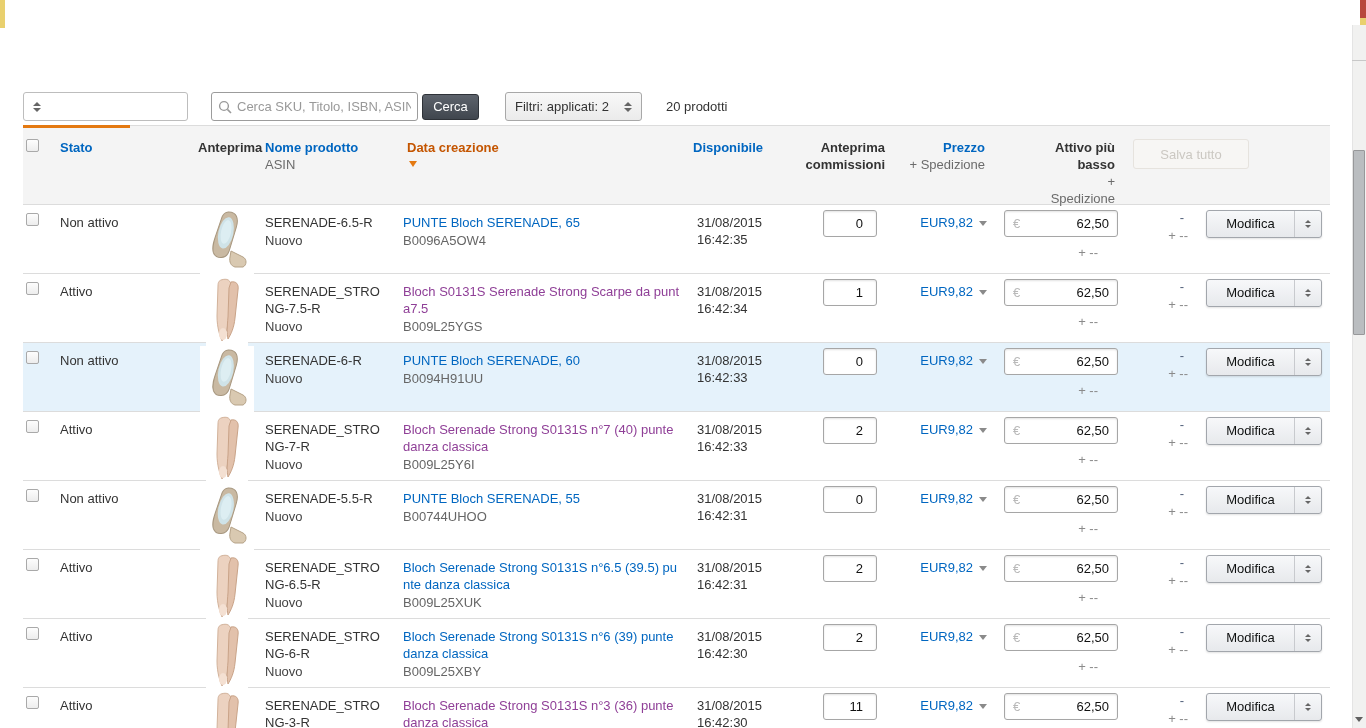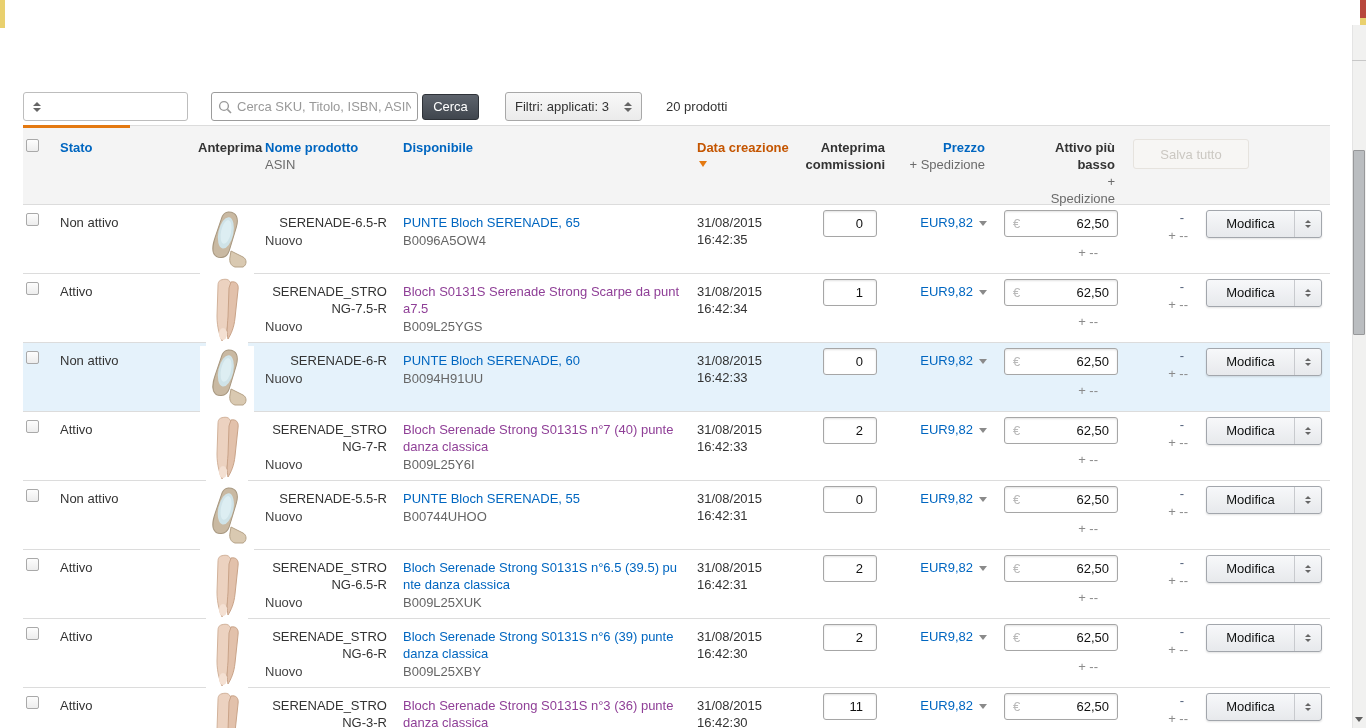--- a/index.html
+++ b/index.html
@@ -62,21 +62,21 @@
   .hsub { color:#6b6b6b; font-weight:400; }
   .sort-tri { width:0; height:0; border-left:4px solid transparent; border-right:4px solid transparent;
               border-top:6px solid #e47911; margin-top:5px; margin-left:2px; }
 
   .checkbox { display:inline-block; width:13px; height:13px; border:1px solid #a9a9a9; border-radius:2px;
               background:linear-gradient(#fdfdfd,#ededed); cursor:pointer; }
   .imgbox { display:inline-block; background:#fff; padding:1px 2px; }
   .imgbox .pair-svg { display:none; }
   .imgbox.pair .pair-svg { display:inline; }
 
-  .sku-text { color:#333; width:122px; word-break:break-all;text-align:right; }
+  .sku-text { color:#333; width:122px; word-break:break-all; }
   .cond { color:#444; margin-top:1px; }
   .plink { color:#0066c0; text-decoration:none; word-break:break-all; cursor:pointer; display:inline; }
   .plink.visited { color:#8f3f97; }
   .asin { color:#666; margin-top:1px; }
 
   .qty { width:54px; height:27px; border:1px solid #a6a6a6; border-radius:3px;
          box-shadow:inset 0 1px 2px rgba(15,17,17,.12); text-align:right; padding-right:13px;
          font:13px "Liberation Sans",sans-serif; color:#111; background:#fff; }
   .fee { color:#0066c0; text-decoration:none; cursor:pointer; }
   .tri-gray { display:inline-block; width:0; height:0; border-left:4px solid transparent; border-right:4px solid transparent;
@@ -123,43 +123,43 @@
     </div>
     <div class="searchbox">
       <svg width="14" height="14" viewBox="0 0 14 14" style="margin-right:5px;flex:none">
         <circle cx="6" cy="6" r="4.4" fill="none" stroke="#9a9a9a" stroke-width="1.4"></circle>
         <line x1="9.4" y1="9.4" x2="13" y2="13" stroke="#9a9a9a" stroke-width="1.6"></line>
       </svg>
       <input type="text" placeholder="Cerca SKU, Titolo, ISBN, ASIN" style="">
     </div>
     <button class="btn-dark">Cerca</button>
     <div class="select filters">
-      <span>Filtri: applicati: 3</span>
+      <span>Filtri: applicati: 2</span>
       <span class="updown">
           <i class="tu"></i>
           <i class="td"></i>
         </span>
     </div>
     <span class="count">20 prodotti</span>
   </div>
 
   <div class="table">
     <div class="thead">
       <div class="c c-check"><span class="checkbox"></span></div>
       <div class="c"><a class="hlink">Stato</a></div>
       <div class="c" style="text-align:right;padding-right:4px"><span class="hdark">Anteprima</span></div>
       <div class="c c-name">
         <a class="hlink">Nome prodotto</a>
         <div class="hsub">ASIN</div>
       </div>
-      <div class="c c-qty"><a class="hlink">Disponibile</a></div>
       <div class="c c-date h-date">
         <a class="horange">Data creazione</a>
         <div class="sort-tri"></div>
       </div>
+      <div class="c c-qty"><a class="hlink">Disponibile</a></div>
       <div class="c c-fee">
         <div class="hdark">Anteprima</div>
         <div class="hdark">commissioni</div>
       </div>
       <div class="c c-price">
         <a class="hlink">Prezzo</a>
         <div class="hsub">+ Spedizione</div>
       </div>
       <div class="c c-low">
         <div class="hdark">Attivo più</div>

